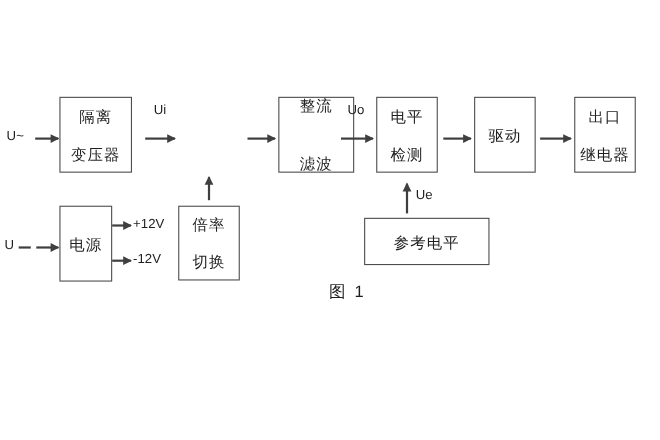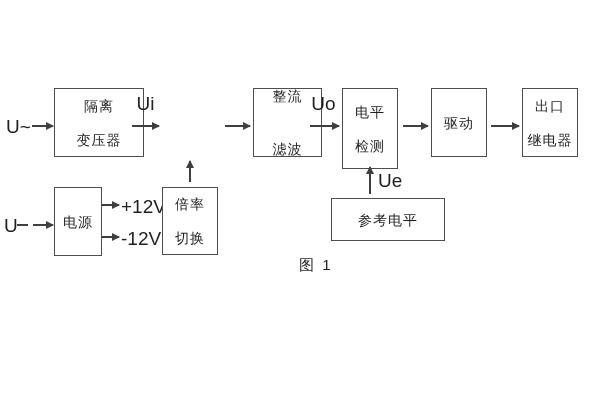--- a/index.html
+++ b/index.html
@@ -30,21 +30,21 @@
     align-items:center;
     justify-content:center;
     gap:20px;
     font-size:14px;
     line-height:1;
     letter-spacing:1px;
     white-space:nowrap;
   }
   .lbl{
     position:absolute;
-    font-size:19px;
+    font-size:12px;
     line-height:1.1;
     white-space:nowrap;
   }
   .lbl.center{text-align:center;}
   .harrow{
     position:absolute;
     height:2px;
     background:var(--line);
   }
   .harrow::after{
@@ -82,40 +82,40 @@
   }
 </style>
 </head>
 <body>
 
 <div class="canvas">
 
   <span class="lbl" style="left:6px;top:117px;">U~</span>
   <div class="harrow" style="left:32px;top:125px;width:21px;"></div>
 
-  <div class="box" style="left:54px;top:88px;width:90px;height:69px;">
+  <div class="box" style="left:54px;top:88px;width:66px;height:69px;">
     <span>隔离</span>
     <span>变压器</span>
   </div>
 
   <span class="lbl center" style="left:132px;top:94px;width:27px;">Ui</span>
   <div class="harrow" style="left:132px;top:125px;width:27px;"></div>
 
 
   <div class="harrow" style="left:225px;top:125px;width:25px;"></div>
 
   <div class="box" style="left:253px;top:88px;width:69px;height:69px;justify-content:space-between;">
     <span>整流</span>
     <span>滤波</span>
   </div>
 
   <span class="lbl center" style="left:308px;top:94px;width:31px;">Uo</span>
   <div class="harrow" style="left:310px;top:125px;width:29px;"></div>
 
-  <div class="box" style="left:342px;top:88px;width:56px;height:81px;">
+  <div class="box" style="left:342px;top:88px;width:56px;height:69px;">
     <span>电平</span>
     <span>检测</span>
   </div>
 
   <div class="harrow" style="left:403px;top:125px;width:25px;"></div>
 
   <div class="box" style="left:431px;top:88px;width:56px;height:69px;">
     <span>驱动</span>
   </div>
 

